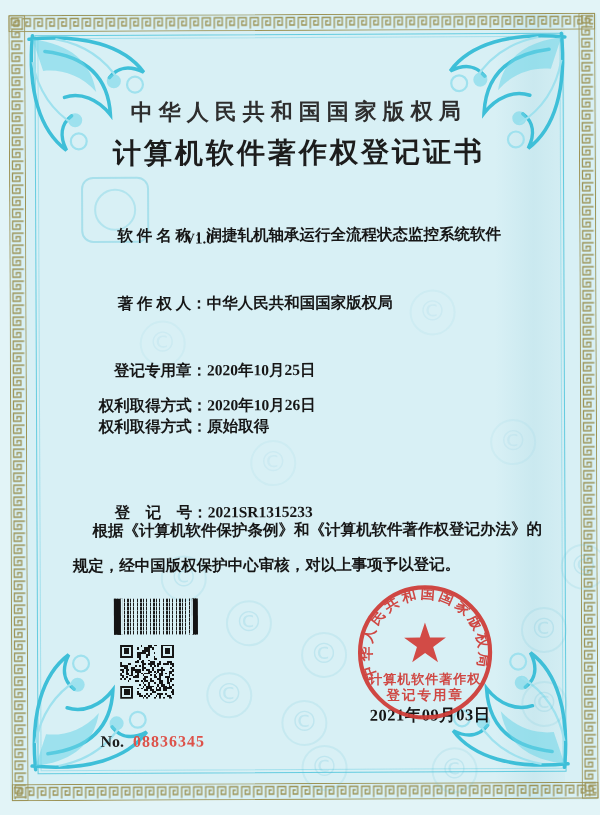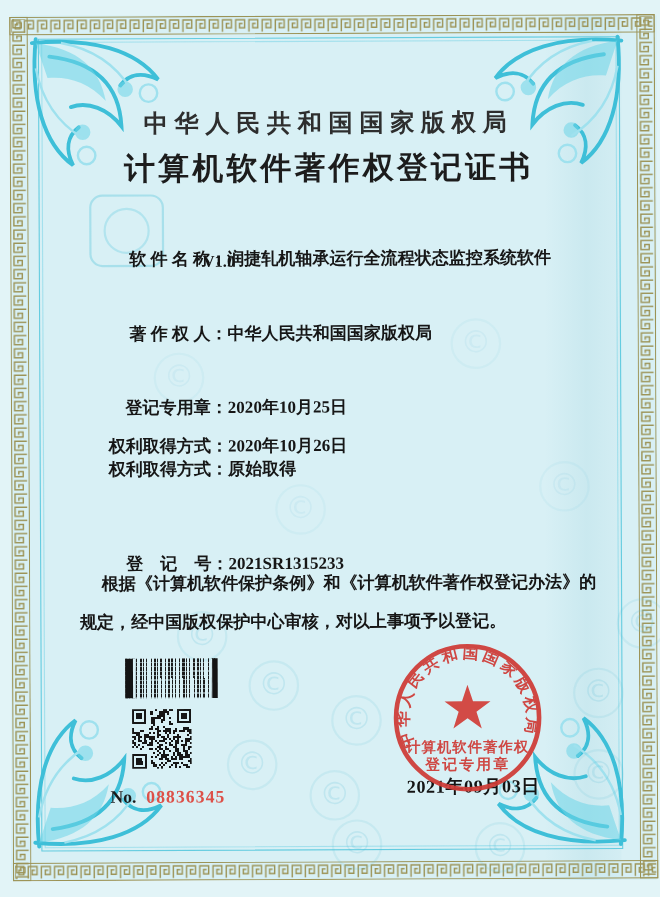--- a/index.html
+++ b/index.html
@@ -61,21 +61,21 @@
       repeating-linear-gradient(0deg, rgba(216,240,245,0.5) 0 1px, rgba(216,240,245,0) 1px 4px),
       repeating-linear-gradient(90deg,#1b1b1b 0 2px,rgba(216,240,245,0) 2px 3px,#1b1b1b 3px 4px,rgba(216,240,245,0) 4px 6px,#1b1b1b 6px 7px,rgba(216,240,245,0) 7px 10px,#1b1b1b 10px 11px,rgba(216,240,245,0) 11px 13px);
   }
   .barcode::before,.barcode::after{content:"";position:absolute;top:0;bottom:0;background:#141414;}
   .barcode::before{left:0;width:7px;border-right:2px solid #d8f0f5;box-shadow:inset -3px 0 0 #141414;}
   .barcode::after{right:0;width:5px;border-left:1px solid #d8f0f5;}
   
   .qr{position:absolute;left:119px;top:644px;width:54px;height:54px;}
   .qr svg{display:block;width:100%;height:100%;fill:#161616;}
   
-  .serial{position:absolute;left:99px;top:716px;font-size:16px;font-weight:bold;color:#1b1b1b;}
+  .serial{position:absolute;left:99px;top:732px;font-size:16px;font-weight:bold;color:#1b1b1b;}
   .serial .num{color:#dd5149;letter-spacing:1px;margin-left:9px;font-weight:bold;}
   
   .seal{position:absolute;left:354px;top:583px;width:140px;height:140px;opacity:0.93;}
   .seal svg{display:block;width:100%;height:100%;}
   
   .issue-date{position:absolute;left:344px;top:705px;width:170px;text-align:center;
     font-size:16.5px;font-weight:bold;color:#141414;letter-spacing:0.5px;}
   .tilt{position:absolute;inset:0;transform:rotate(-0.25deg);transform-origin:50% 50%;}
 </style>
 </head>

